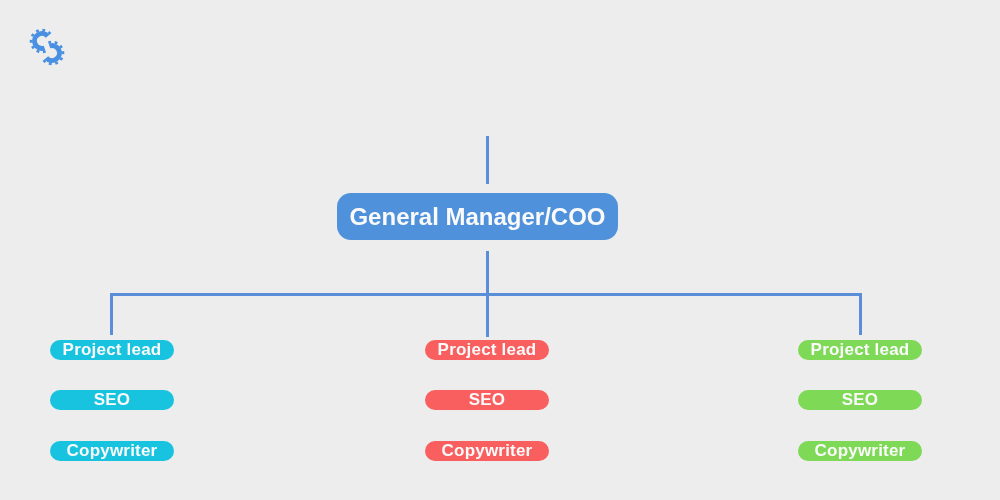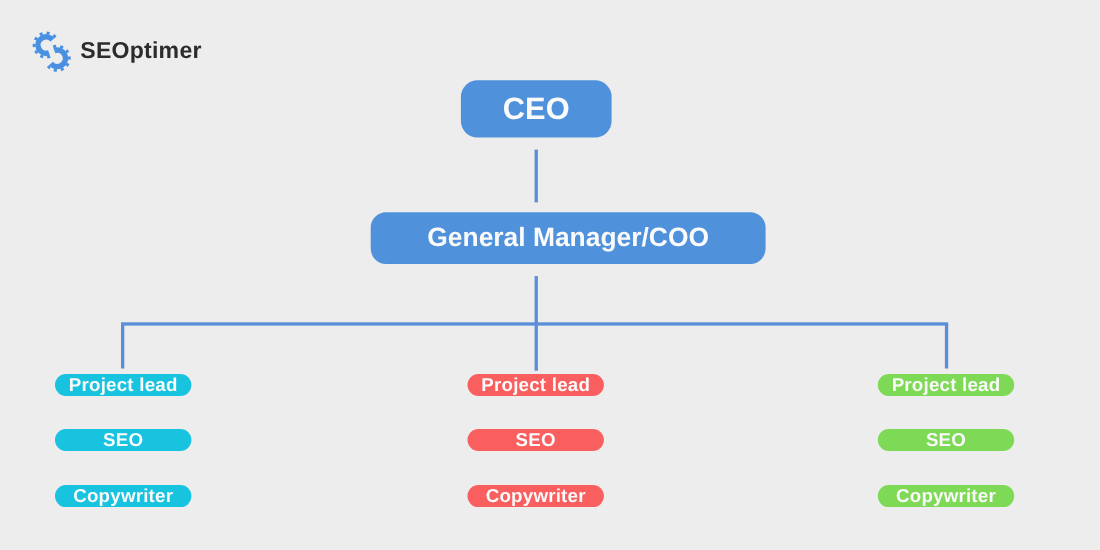--- a/index.html
+++ b/index.html
@@ -41,21 +41,21 @@
     white-space: nowrap;
   }
   .node-ceo {
     left: 419px; top: 73px;
     width: 137px; height: 52px;
     border-radius: 15px;
     font-size: 28px;
   }
   .node-gm {
     left: 337px; top: 193px;
-    width: 359px; height: 47px;
+    width: 281px; height: 47px;
     border-radius: 14px;
     font-size: 24px;
   }
   .node-role {
     width: 124px; height: 20px;
     border-radius: 18px;
     font-size: 17px;
     letter-spacing: 0.2px;
   }
 
@@ -77,24 +77,22 @@
 
         <path d="M 22.43 5.93 A 11 11 0 1 0 17.76 23.34" stroke-width="2.6" stroke-dasharray="2.8 3.6"></path>
         <g transform="rotate(180 19 19)">
 
           <path d="M 19.75 8.18 A 7.5 7.5 0 1 0 16.57 20.05" stroke-width="5"></path>
 
           <path d="M 22.43 5.93 A 11 11 0 1 0 17.76 23.34" stroke-width="2.6" stroke-dasharray="2.8 3.6"></path>
         </g>
       </g>
     </svg>
-    <span class="logo-text" style="color: rgb(44, 44, 44);">SEOptimer</span>
   </div>
 
-  <div class="node node-ceo" style="background-color: rgb(79, 146, 219); color: rgb(250, 250, 250);">CEO</div>
 
   <div class="node node-gm" style="background-color: rgb(79, 146, 219); color: rgb(250, 250, 250);">General Manager/COO</div>
 
   <div class="connector v" style="left: 485.5px; top: 136px; height: 48px; background-color: rgb(91, 142, 216);"></div>
 
   <div class="connector v" style="left: 485.5px; top: 251px; height: 86px; background-color: rgb(91, 142, 216);"></div>
 
   <div class="connector h" style="left: 110px; top: 293px; width: 752px; background-color: rgb(91, 142, 216);"></div>
 
   <div class="connector v" style="left: 110px; top: 295px; height: 40px; background-color: rgb(91, 142, 216);"></div>

